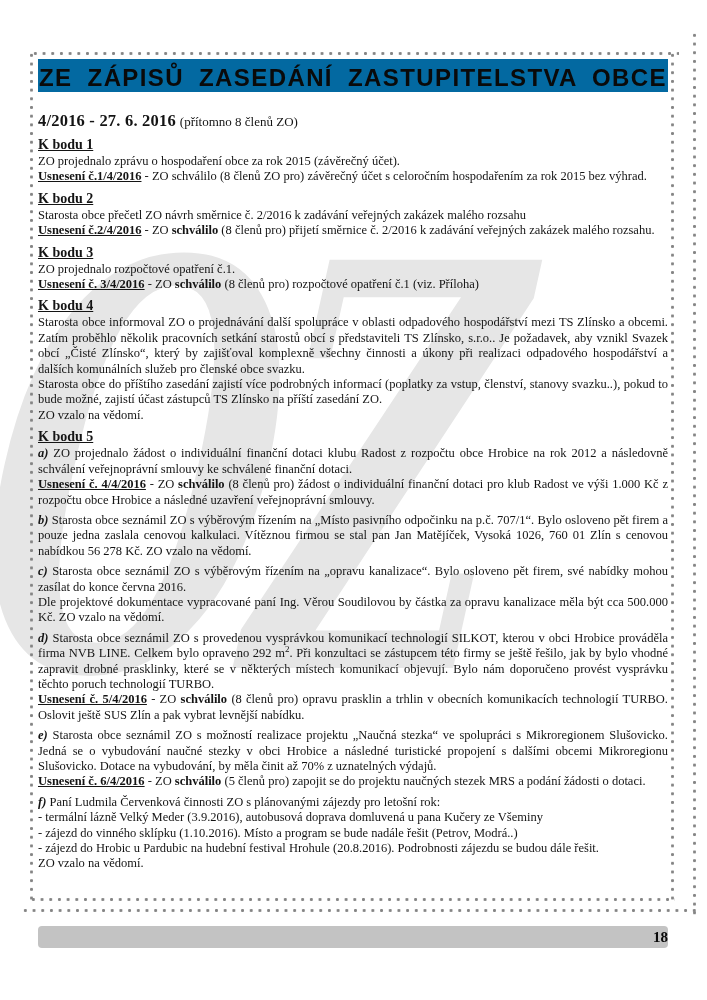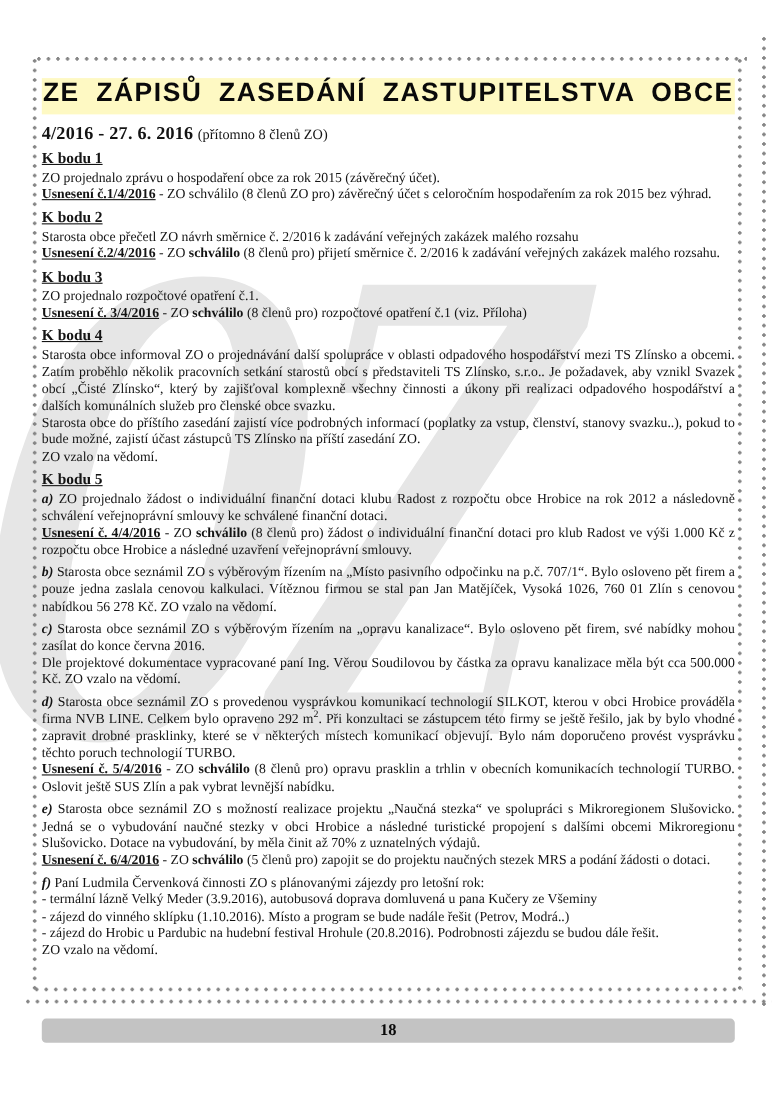--- a/index.html
+++ b/index.html
@@ -23,22 +23,22 @@
     background-image:radial-gradient(circle,#858585 1.35px,rgba(0,0,0,0) 1.5px);
     background-size:5px 8.7px;}
   #b-top{left:31px;top:51px;width:648px;}
   #b-left{left:29px;top:51px;height:852px;}
   #b-right-inner{left:670px;top:51px;height:852px;}
   #b-bottom-inner{left:29px;top:897px;width:646px;}
   #b-right-outer{left:692px;top:31px;height:884px;}
   #b-bottom-outer{left:21px;top:908px;width:680px;}
   
   .title-bar{
-    position:absolute;left:38px;top:71px;width:630px;height:33px;z-index:1;
-    background:#fef9c3;display:flex;align-items:flex-start;justify-content:center;
+    position:absolute;left:38px;top:59px;width:630px;height:33px;z-index:1;
+    background:#0369a1;display:flex;align-items:flex-end;justify-content:center;
   }
   .title-text{
     font-family:"Liberation Sans", sans-serif;font-weight:bold;font-size:24px;
     letter-spacing:1.4px;word-spacing:7px;white-space:nowrap;color:#0a0a0a;
   }
   
   .content{position:absolute;left:38px;top:111px;width:630px;z-index:1;}
   .meeting-line{margin:0 0 6px 0;white-space:nowrap;}
   .meeting-no{font-weight:bold;font-size:16.5px;letter-spacing:0.2px;}
   .attendance{font-size:13px;}
@@ -46,21 +46,21 @@
   .para{margin:0;font-size:12.5px;line-height:15.4px;text-align:justify;}
   .para.mt{margin-top:5px;}
   .bu{font-weight:bold;text-decoration:underline;}
   .b{font-weight:bold;}
   .bi{font-weight:bold;font-style:italic;}
   sup{font-size:9px;line-height:0;}
   
   .footer-bar{
     position:absolute;left:38px;top:926px;width:630px;height:22px;z-index:1;
     background:#c3c3c3;border-radius:4px;
-    display:flex;align-items:center;justify-content:center;
+    display:flex;align-items:center;justify-content:flex-end;
   }
   .page-number{font-weight:bold;font-size:15px;color:#0a0a0a;}
 </style>
 </head>
 <body>
 
 <div class="page">
 
   <div class="watermark">OZ</div>
 

